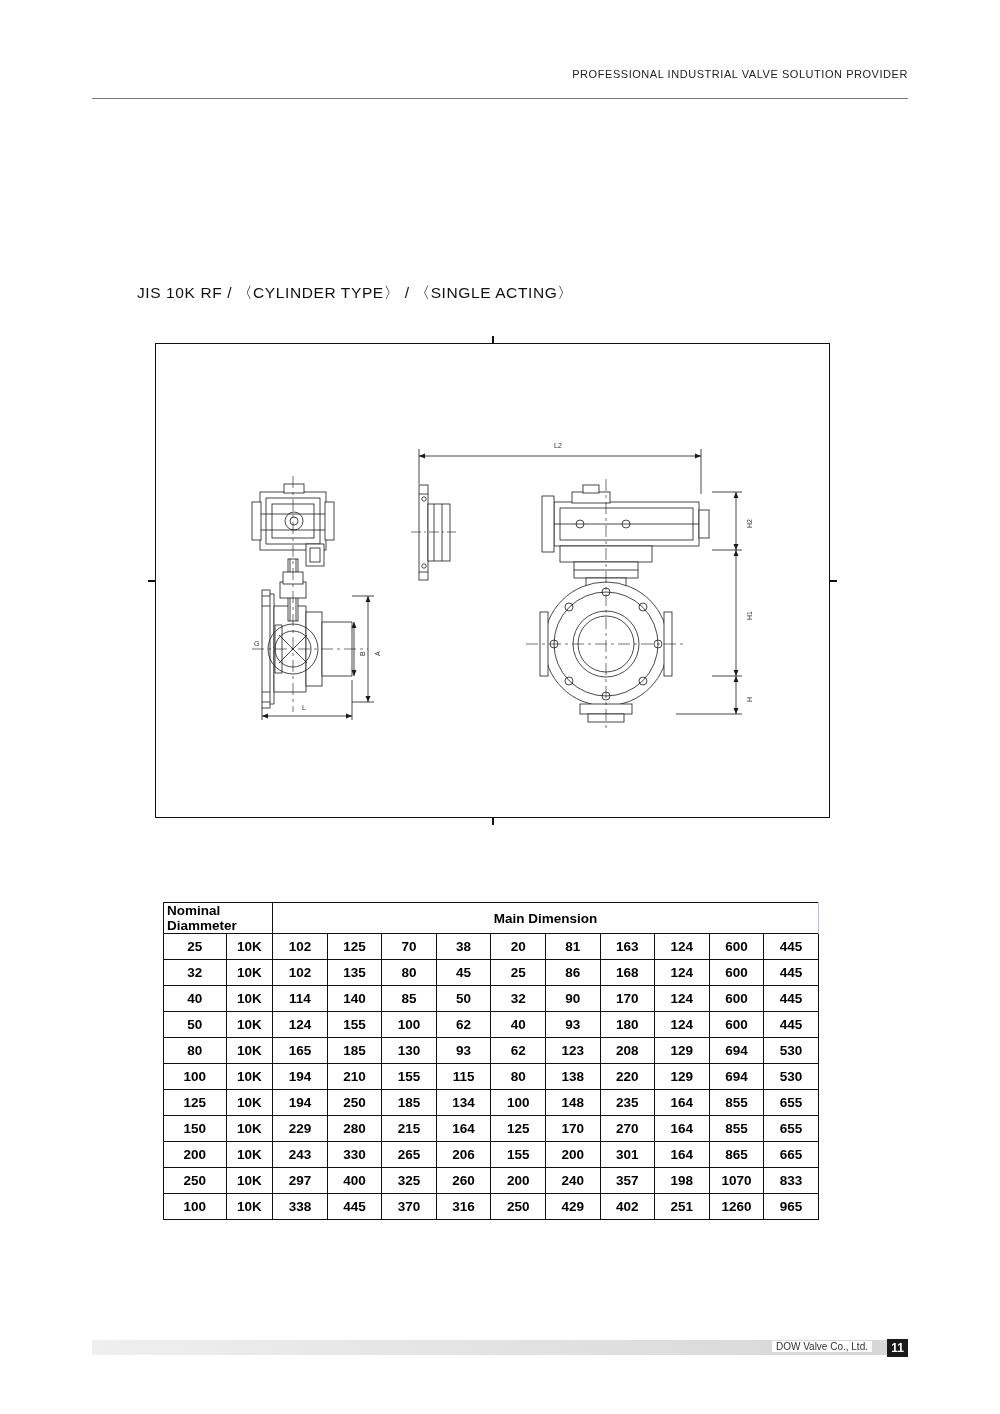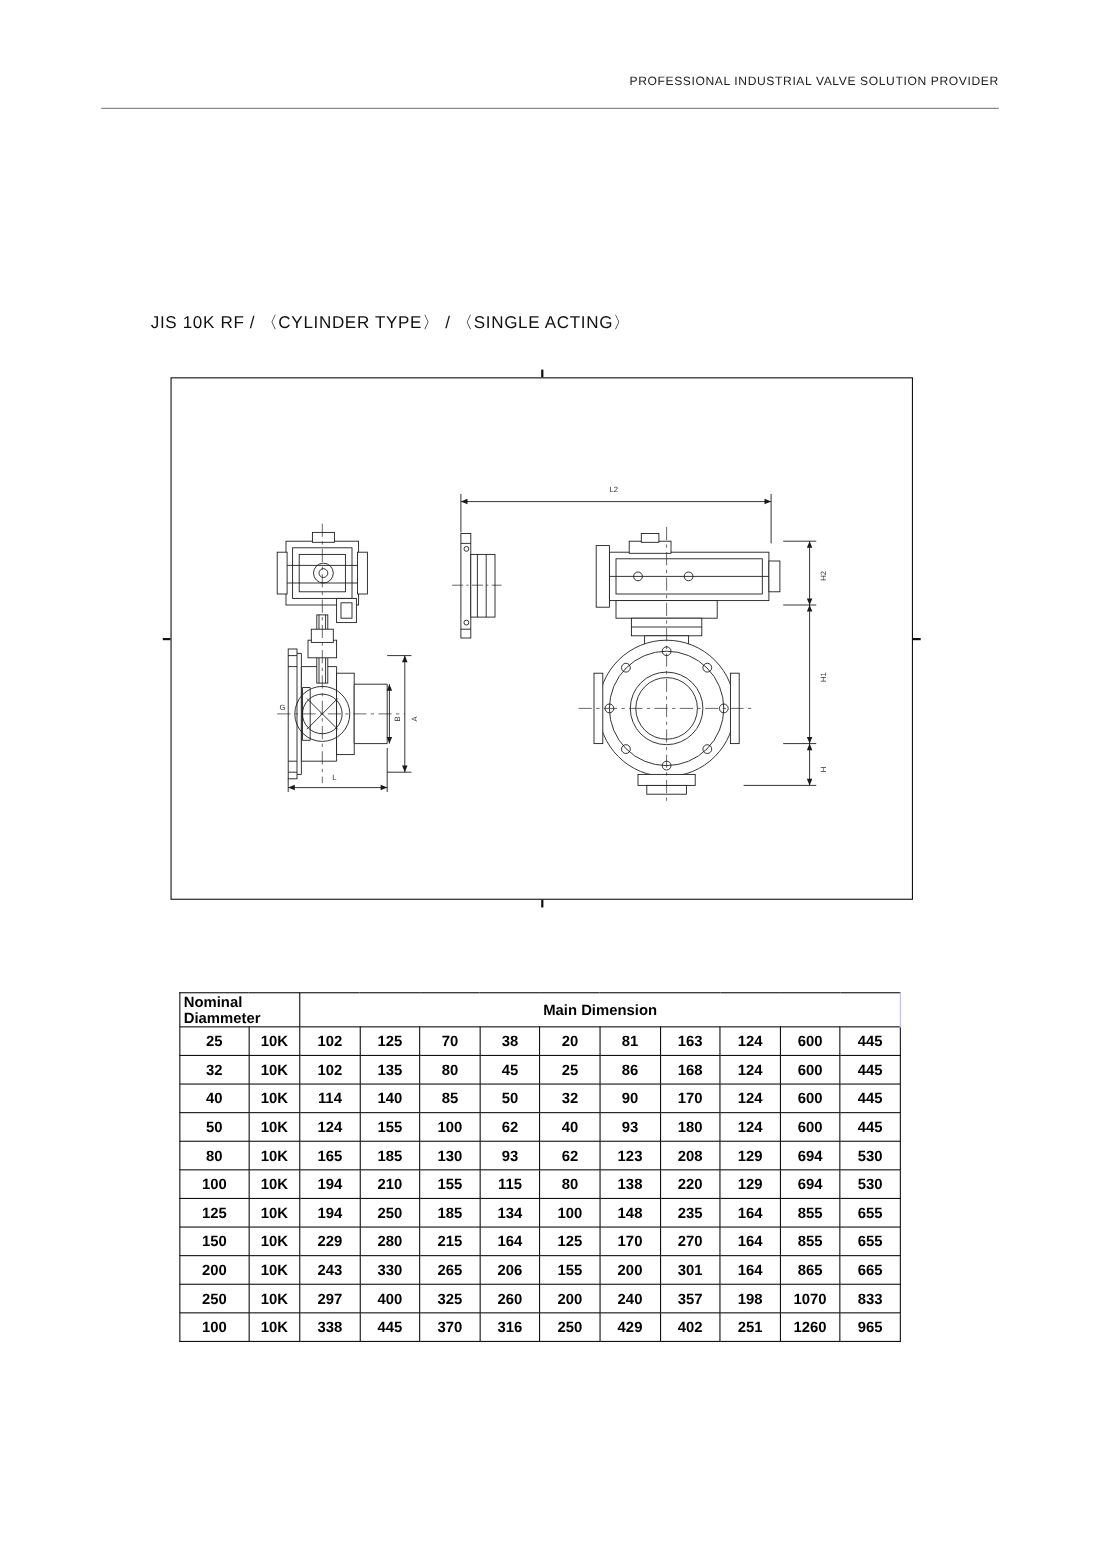--- a/index.html
+++ b/index.html
@@ -463,14 +463,19 @@
           <td>429</td>
           <td>402</td>
           <td>251</td>
           <td>1260</td>
           <td>965</td>
         </tr>
       </tbody>
     </table>
   </div>
 
+  <div class="footer">
+    <div class="footer-bar"></div>
+    <div class="footer-text">DOW Valve Co., Ltd.</div>
+    <div class="page-num">11</div>
+  </div>
 
 </div>
 
 </body></html>

